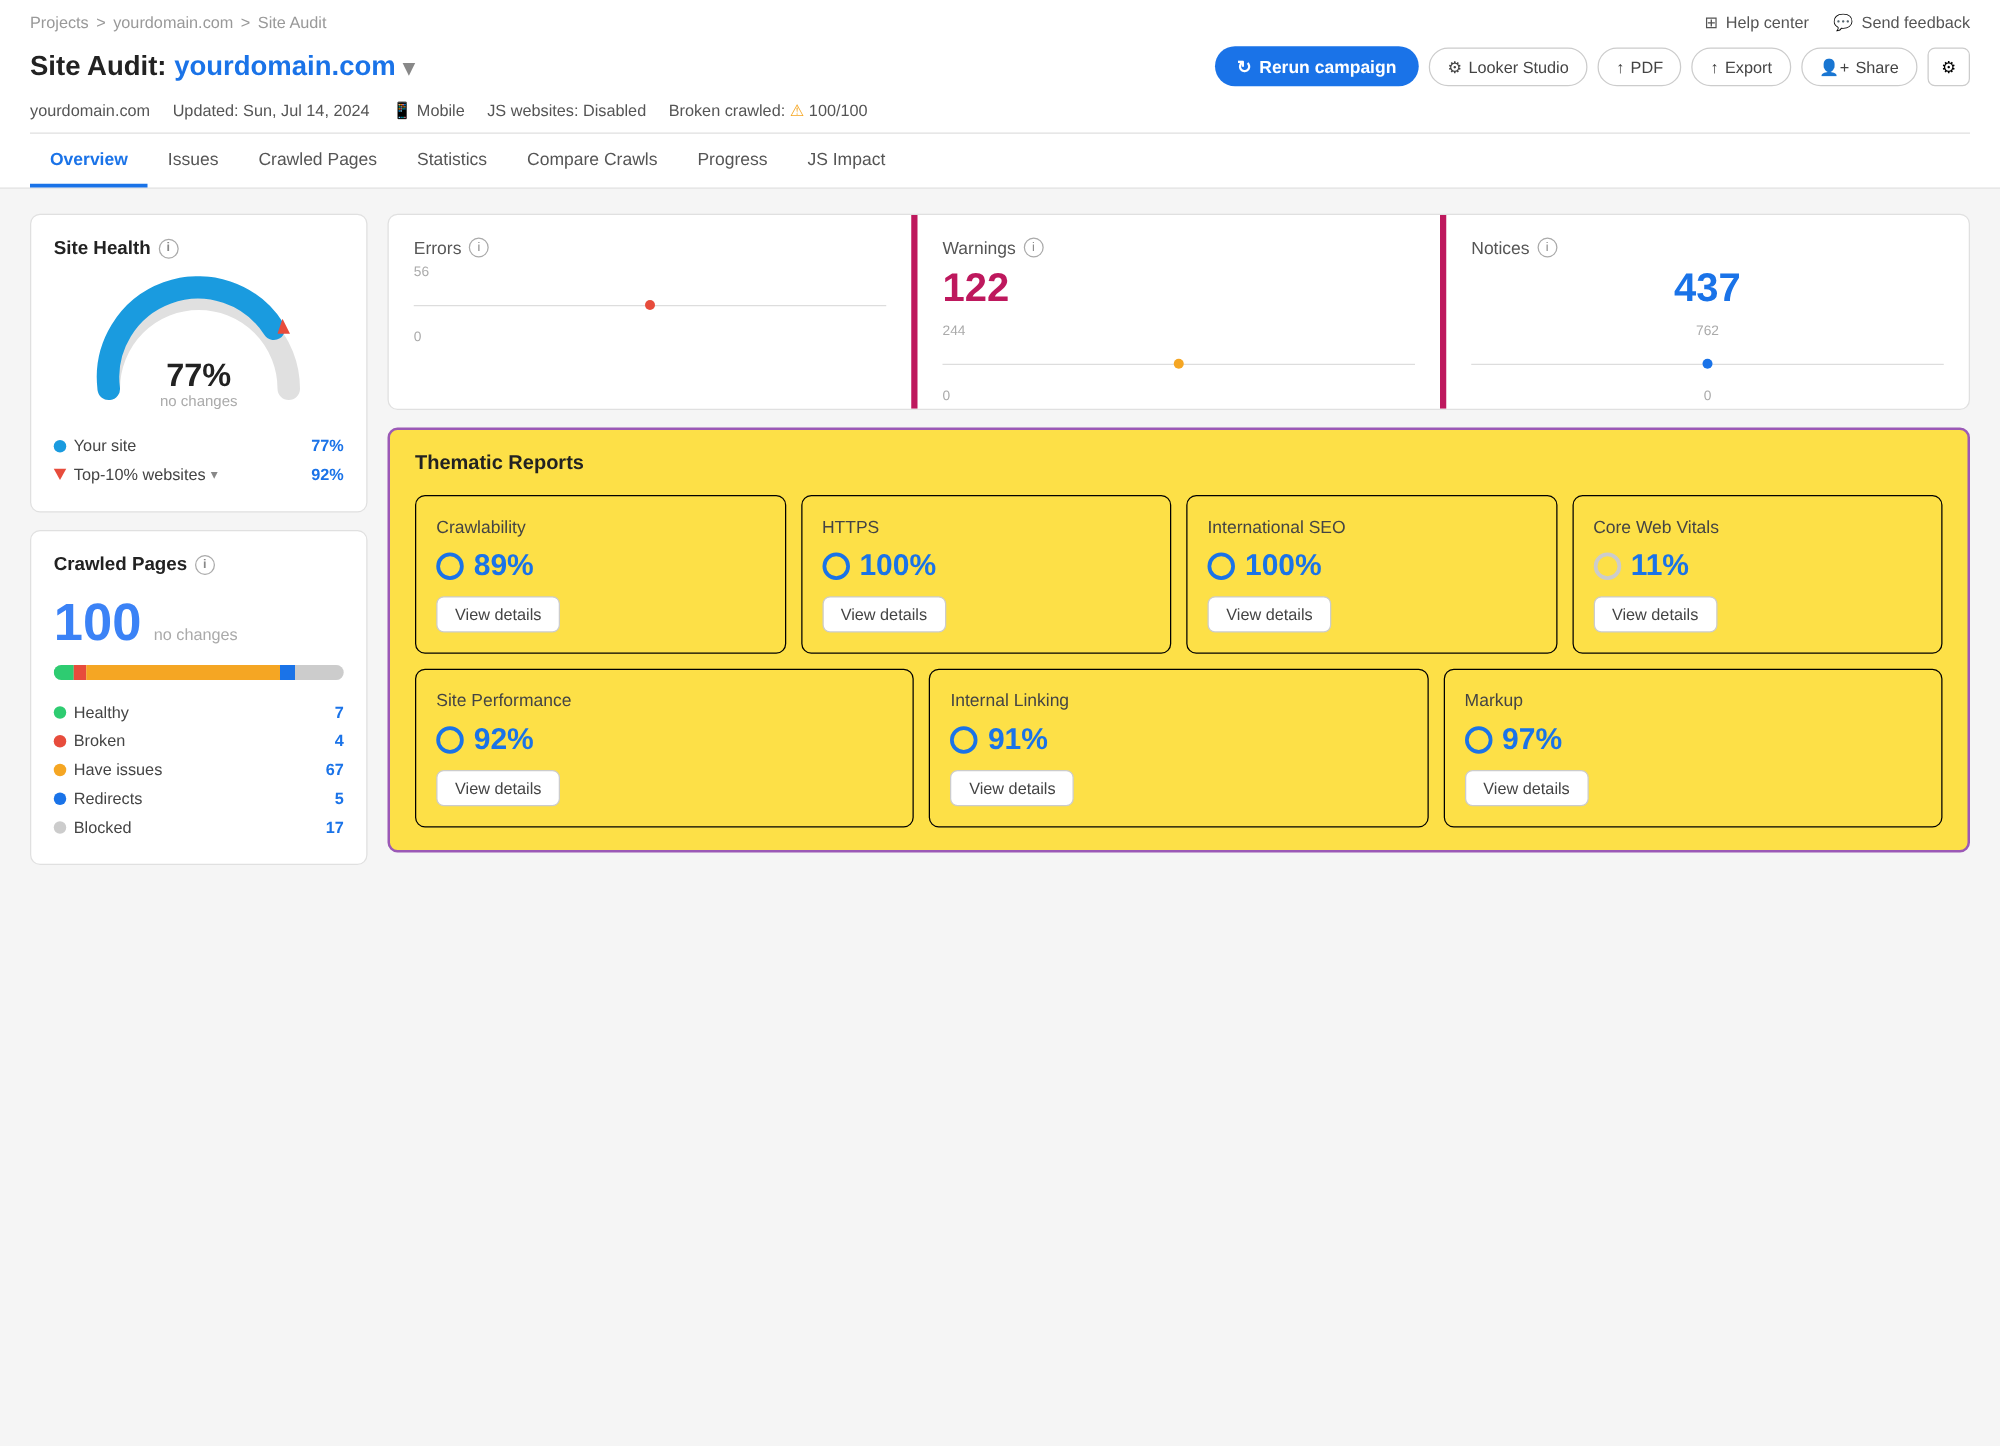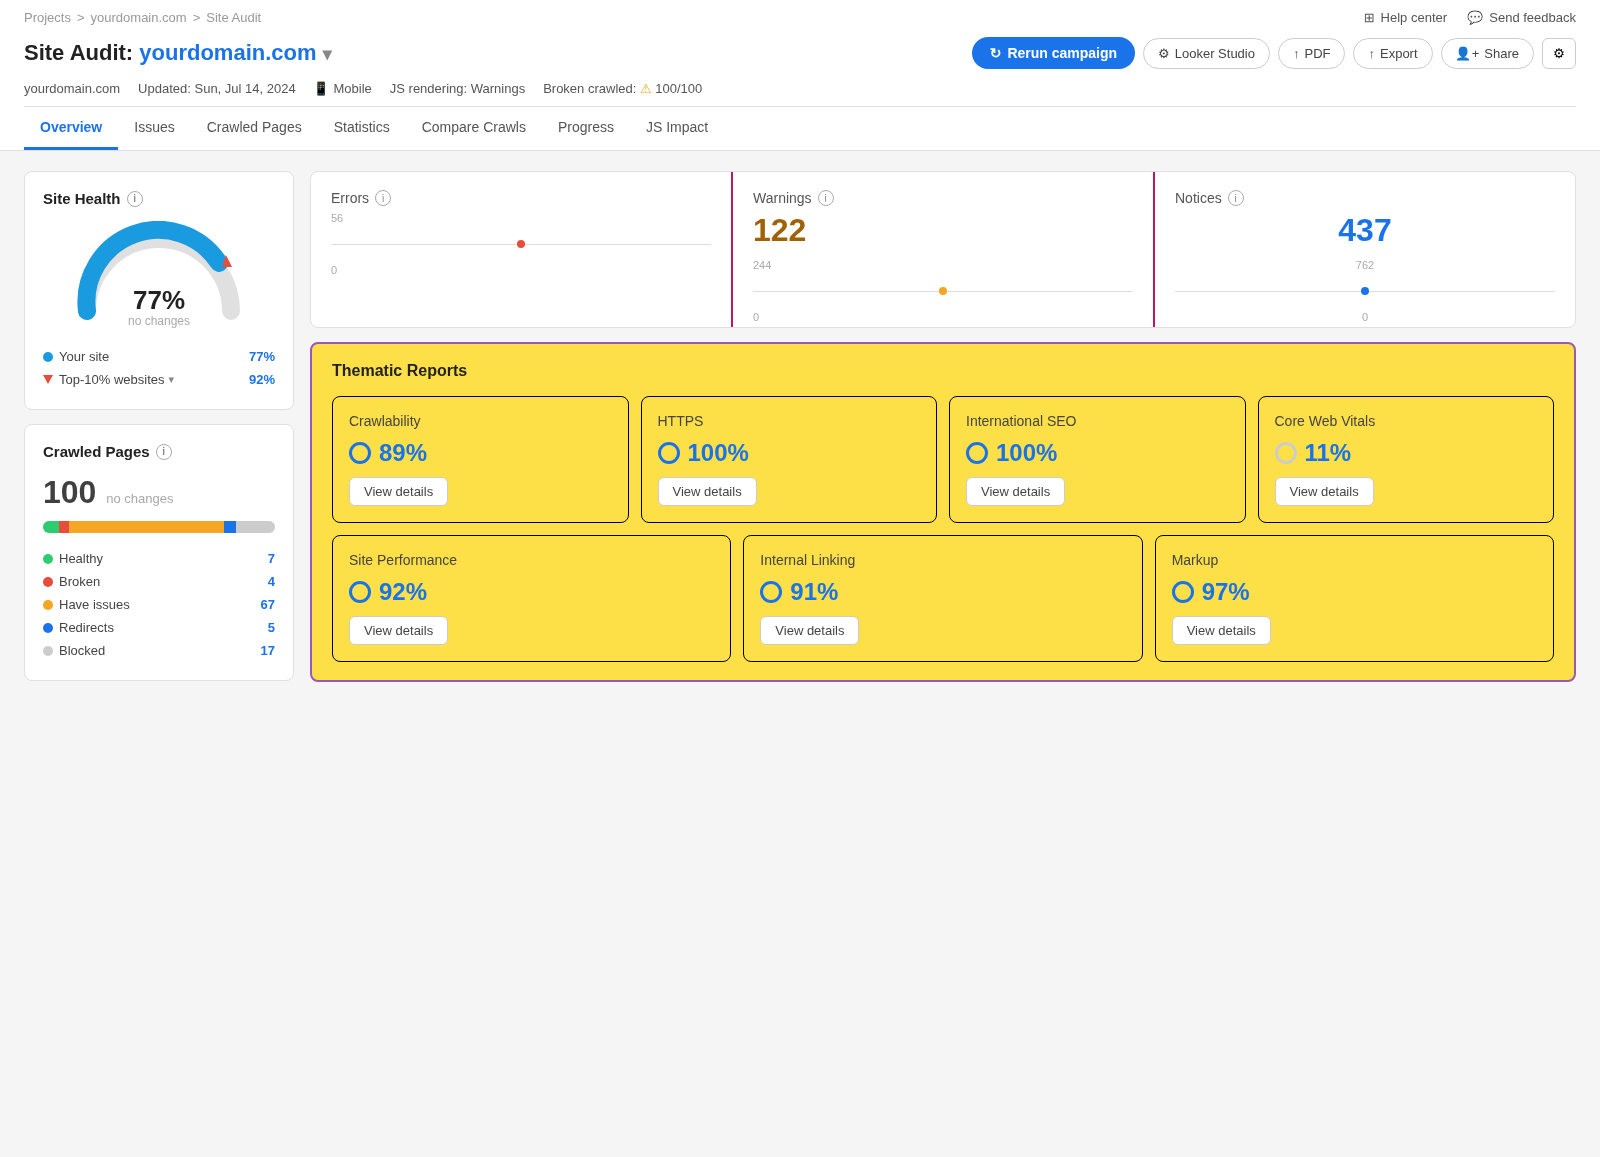--- a/index.html
+++ b/index.html
@@ -232,38 +232,38 @@
       display: flex;
       gap: 0;
       background: #fff;
       border-radius: 8px;
       border: 1px solid #e0e0e0;
       overflow: hidden;
     }
     .metric-card {
       flex: 1;
       padding: 18px 20px;
-      border-right: 2px solid #be185d;
+      border-right: 5px solid #be185d;
     }
     .metric-card:last-child { border-right: none; text-align: center; }
     .metric-label {
       font-size: 14px;
       color: #555;
       display: flex;
       align-items: center;
       gap: 6px;
       margin-bottom: 6px;
     }
     .metric-value {
       font-size: 32px;
       font-weight: 700;
       margin-bottom: 10px;
     }
     .metric-value.red { color: #e74c3c; }
-    .metric-value.orange { color: #a16207; }
+    .metric-value.orange { color: #be185d; }
     .metric-value.blue { color: #1a73e8; }
     .metric-chart {
       height: 50px;
       position: relative;
     }
     .chart-line {
       width: 100%;
       height: 1px;
       background: #ddd;
       position: absolute;
@@ -400,21 +400,21 @@
     </div>
   </div>
 
   <div class="meta-row">
     <span>yourdomain.com</span>
     <span>Updated: Sun, Jul 14, 2024</span>
     <span>
       <span>📱</span>
       <span>Mobile</span>
     </span>
-    <span>JS rendering: Warnings</span>
+    <span>JS websites: Disabled</span>
     <span>
       <span>Broken crawled:</span>
       <span class="warning-icon"> ⚠ </span>
       <span>100/100</span>
     </span>
   </div>
 
   <div class="nav-tabs">
     <div class="nav-tab active">Overview</div>
     <div class="nav-tab">Issues</div>
@@ -466,21 +466,21 @@
         <span class="legend-value">92%</span>
       </div>
     </div>
 
     <div class="card">
       <div class="card-title">
         <span>Crawled Pages</span>
         <span class="info-icon">i</span>
       </div>
       <div style="margin-bottom:4px;">
-        <span style="font-size:32px;font-weight:700;color:#404040;">100</span>
+        <span style="font-size:42px;font-weight:700;color:#3b82f6;">100</span>
         <span style="font-size:13px;color:#aaa;margin-left:6px;">no changes</span>
       </div>
       <div class="progress-bar-container">
         <div class="pb-seg" style="width:7%;background:#2ecc71;"></div>
         <div class="pb-seg" style="width:4%;background:#e74c3c;"></div>
         <div class="pb-seg" style="width:67%;background:#f5a623;"></div>
         <div class="pb-seg" style="width:5%;background:#1a73e8;"></div>
         <div class="pb-seg" style="width:17%;background:#ccc;"></div>
       </div>
       <div class="legend-row">

